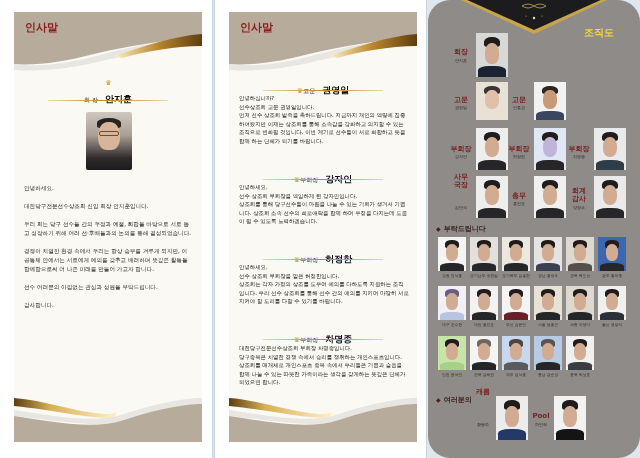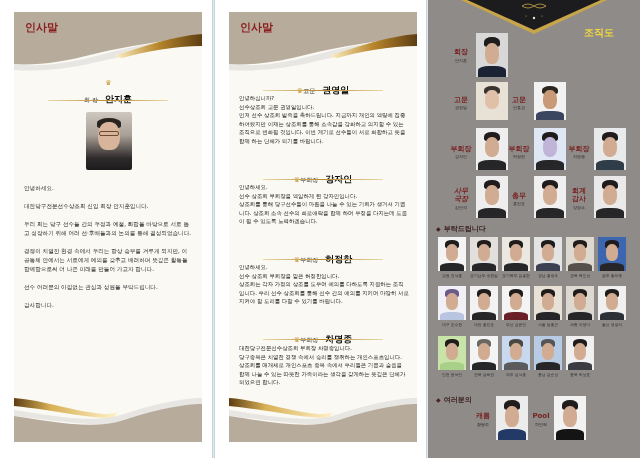--- a/index.html
+++ b/index.html
@@ -3,21 +3,21 @@
 <meta charset="utf-8">
 <style>
   * { box-sizing: border-box; margin: 0; padding: 0; }
   html, body { width: 640px; height: 458px; overflow: hidden; background: #dfe6ec; }
   body { font-family: "DejaVu Sans", "Liberation Sans", sans-serif; position: relative; }
 
   .panel { position: absolute; top: 0; height: 458px; }
   .panel.doc { background: #ffffff; border-right: 1px solid #c7d3dd; }
   #p1 { left: 0; width: 213px; }
   #p2 { left: 214px; width: 213px; border-left: 1px solid #c7d3dd; }
-  #p3 { left: 428px; width: 212px; background: #8e8b88; overflow: hidden; }
+  #p3 { left: 428px; width: 212px; background: #8e8b88; overflow: hidden; border-radius: 22px; }
 
   .sheet { position: absolute; left: 14px; top: 12px; width: 188px; height: 430px; background: #fbf9f4; overflow: hidden; }
 
   .hdr { position: absolute; left: 0; top: 0; width: 188px; height: 62px; }
   .ftr { position: absolute; left: 0; bottom: 0; width: 188px; height: 52px; }
 
   .name-head { position: absolute; left: 0; width: 188px; text-align: center; }
   .crown { color: #c59a2e; font-size: 7px; letter-spacing: -1px; }
   .role { font-size: 6px; color: #222; margin-right: 2px; }
   .nm { font-size: 9px; font-weight: bold; color: #111; }
@@ -237,21 +237,21 @@
     </div>
 
   <div class="lbl-role" style="left:136px;top:145px;width:30px;">부회장</div>
   <div class="lbl-name" style="left:138px;top:154px;width:26px;">차명종</div>
   <div class="ph" style="left:166px;top:128px;width:32px;height:42px;background:#e8eaec;">
       <div class="h"></div>
       <div class="f"></div>
       <div class="b" style="background:#2f3d48;"></div>
     </div>
 
-  <div class="lbl-role" style="left:18px;top:187px;width:30px;white-space:pre-line;font-style:italic;">사무
+  <div class="lbl-role" style="left:18px;top:173px;width:30px;white-space:pre-line;">사무
 국장</div>
   <div class="lbl-name" style="left:20px;top:205px;width:26px;">김연석</div>
   <div class="ph" style="left:48px;top:176px;width:32px;height:42px;background:#eeeeee;">
       <div class="h"></div>
       <div class="f"></div>
       <div class="b"></div>
     </div>
 
   <div class="lbl-role" style="left:76px;top:192px;width:30px;font-family:Liberation Serif, serif;">총무</div>
   <div class="lbl-name" style="left:78px;top:201px;width:26px;">홍진표</div>
@@ -409,21 +409,21 @@
         <div class="h"></div>
         <div class="f"></div>
         <div class="b" style="background:#3a3c42;"></div>
       </div>
       <div class="cap">충북 박성호</div>
     </div>
 
   <div class="sec-head" style="top:395px;">
     <span class="dia">◆</span><span>여러분의</span>
   </div>
-  <div class="lbl-role" style="left:44px;top:412px;width:22px;">캐롬</div>
+  <div class="lbl-role" style="left:44px;top:388px;width:22px;">캐롬</div>
   <div class="lbl-name" style="left:42px;top:422px;width:26px;">황봉주</div>
   <div class="ph" style="left:68px;top:396px;width:32px;height:44px;background:#ececec;">
       <div class="h"></div>
       <div class="f"></div>
       <div class="b" style="background:#233a66;"></div>
     </div>
 
   <div class="lbl-role" style="left:102px;top:412px;width:22px;">Pool</div>
   <div class="lbl-name" style="left:100px;top:422px;width:26px;">하민혁</div>
   <div class="ph" style="left:126px;top:396px;width:32px;height:44px;background:#f2f2f2;">

